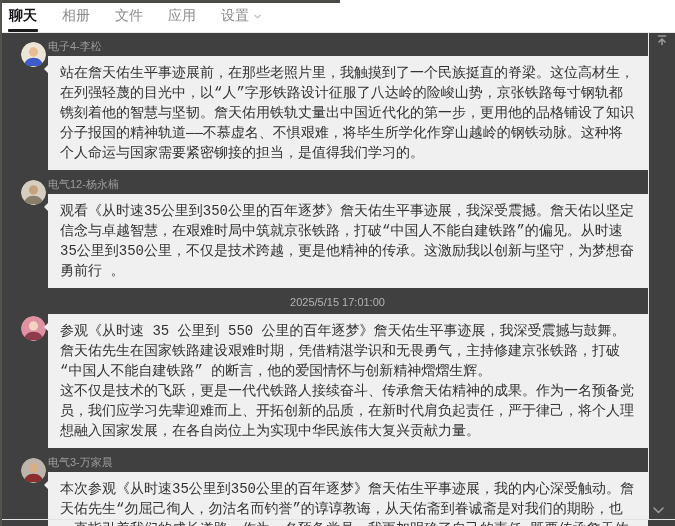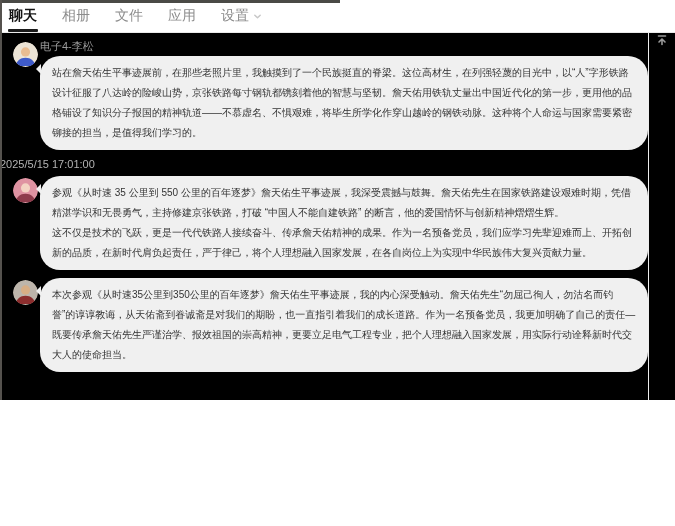--- a/index.html
+++ b/index.html
@@ -1,48 +1,48 @@
 <!DOCTYPE html>
 <html><head>
 <meta charset="utf-8">
 <style>
   * { margin:0; padding:0; box-sizing:border-box; }
   html,body { width:675px; height:526px; overflow:hidden; background:#fff;
     font-family:"Liberation Sans","DejaVu Sans",sans-serif; }
-  .window { position:relative; width:675px; height:400px; background:#000000; overflow:hidden; }
+  .window { position:relative; width:675px; height:526px; background:#404040; overflow:hidden; }
 
   
   .edge-top { position:absolute; top:0; left:0; width:340px; height:3px; background:#4a4a46; z-index:5; }
   .edge-left { position:absolute; top:0; left:0; width:2px; height:526px; background:#55524e; z-index:5; }
 
   
   .tabbar { display:flex; align-items:flex-end; gap:25px; padding:8px 0 0 9px; height:33px;
     border-bottom:1px solid #e9e9e9; background:#fff; position:relative; z-index:2; }
   .tab { font-size:14px; color:#8c8c8c; padding-bottom:7px; position:relative; cursor:default;
     display:flex; align-items:center; gap:4px; }
   .tab.active { color:#141414; font-weight:bold; }
   .tab.active::after { content:""; position:absolute; left:-1px; right:-1px; bottom:0;
     height:3px; background:#1a1a1a; border-radius:1px; }
   .tab .chev { width:9px; height:9px; opacity:.55; }
 
   
   .chat { position:relative; padding:7px 0 0 0; height:486px; }
   .right-divider { position:absolute; top:33px; right:26px; width:1px; height:486px; background:#ededed; }
   .bottom-divider { position:absolute; left:0; right:0; top:519px; height:1px; background:#e4e4e4; }
 
-  .msg { position:relative; padding-left:40px; margin:0 27px 8px 0; }
+  .msg { position:relative; padding-left:40px; margin:0 27px 8px 8px; }
   .avatar { position:absolute; left:13px; top:2px; width:25px; height:25px; border-radius:50%;
     overflow:hidden; display:block; }
   .sender { font-size:11px; color:#9c9c9c; margin-bottom:3px; line-height:13px; }
-  .bubble { position:relative; background:#f0f0f0; border-radius:20px; padding:7px 12px;
-    font-size:10px; line-height:20px; color:#333; white-space:pre-wrap; }
+  .bubble { position:relative; background:#f0f0f0; border-radius:0; padding:7px 12px;
+    font-size:14px; line-height:20px; color:#333; white-space:pre-wrap;font-family:Liberation Mono, monospace; }
   .bubble::before { content:""; position:absolute; left:-4px; top:8px; width:0; height:0;
     border-top:5px solid transparent; border-bottom:5px solid transparent; border-right:5px solid #f0f0f0; }
 
-  .timestamp { font-size:11px; color:#b3b3b3; margin:7px 0 6px 0; }
+  .timestamp { text-align:center; font-size:11px; color:#b3b3b3; margin:7px 0 6px 0; }
 
   .scroll-top-icon { position:absolute; top:33px; right:6px; width:14px; height:14px; }
   .scroll-bottom-icon { position:absolute; top:505px; right:10px; width:13px; height:10px; }
   svg.stroke-icon { stroke:#9a9a9a; stroke-width:1.6; fill:none; stroke-linecap:round; stroke-linejoin:round; }
 </style>
 </head>
 <body>
 
 <div class="window">
   <div class="edge-top"></div>
@@ -74,39 +74,49 @@
     <div class="msg">
       <svg class="avatar" viewBox="0 0 24 24">
         <circle cx="12" cy="12" r="12" fill="#ece4d6"></circle>
         <path d="M3 23c0-5 4-8 9-8s9 3 9 8z" fill="#3f5bc9"></path>
         <circle cx="12" cy="9.5" r="4.4" fill="#e9bd92"></circle>
       </svg>
       <div class="sender">电子4-李松</div>
       <div class="bubble">站在詹天佑生平事迹展前，在那些老照片里，我触摸到了一个民族挺直的脊梁。这位高材生，在列强轻蔑的目光中，以“人”字形铁路设计征服了八达岭的险峻山势，京张铁路每寸钢轨都镌刻着他的智慧与坚韧。詹天佑用铁轨丈量出中国近代化的第一步，更用他的品格铺设了知识分子报国的精神轨道——不慕虚名、不惧艰难，将毕生所学化作穿山越岭的钢铁动脉。这种将个人命运与国家需要紧密铆接的担当，是值得我们学习的。</div>
     </div>
 
+    <div class="msg">
+      <svg class="avatar" viewBox="0 0 24 24">
+        <circle cx="12" cy="12" r="12" fill="#d6cec0"></circle>
+        <path d="M3 23c0-5 4-8 9-8s9 3 9 8z" fill="#8a7f6d"></path>
+        <circle cx="12" cy="9.5" r="4.4" fill="#c7a07c"></circle>
+      </svg>
+      <div class="sender">电气12-杨永楠</div>
+      <div class="bubble">观看《从时速35公里到350公里的百年逐梦》詹天佑生平事迹展，我深受震撼。詹天佑以坚定信念与卓越智慧，在艰难时局中筑就京张铁路，打破“中国人不能自建铁路”的偏见。从时速35公里到350公里，不仅是技术跨越，更是他精神的传承。这激励我以创新与坚守，为梦想奋勇前行 。</div>
+    </div>
 
     <div class="timestamp">2025/5/15 17:01:00</div>
 
     <div class="msg">
       <svg class="avatar" viewBox="0 0 24 24">
         <circle cx="12" cy="12" r="12" fill="#df93a2"></circle>
         <path d="M3 23c0-5 4-8 9-8s9 3 9 8z" fill="#8e3c4c"></path>
         <circle cx="12" cy="9.5" r="4.4" fill="#f3d3c3"></circle>
       </svg>
       <div class="bubble">参观《从时速 35 公里到 550 公里的百年逐梦》詹天佑生平事迹展，我深受震撼与鼓舞。詹天佑先生在国家铁路建设艰难时期，凭借精湛学识和无畏勇气，主持修建京张铁路，打破 “中国人不能自建铁路” 的断言，他的爱国情怀与创新精神熠熠生辉。
 这不仅是技术的飞跃，更是一代代铁路人接续奋斗、传承詹天佑精神的成果。作为一名预备党员，我们应学习先辈迎难而上、开拓创新的品质，在新时代肩负起责任，严于律己，将个人理想融入国家发展，在各自岗位上为实现中华民族伟大复兴贡献力量。</div>
     </div>
 
     <div class="msg">
       <svg class="avatar" viewBox="0 0 24 24">
         <circle cx="12" cy="12" r="12" fill="#bdb5ab"></circle>
         <path d="M3 23c0-5 4-8 9-8s9 3 9 8z" fill="#8c2e2e"></path>
         <circle cx="12" cy="9.5" r="4.4" fill="#d8ae85"></circle>
       </svg>
+      <div class="sender">电气3-万家晨</div>
       <div class="bubble">本次参观《从时速35公里到350公里的百年逐梦》詹天佑生平事迹展，我的内心深受触动。詹天佑先生“勿屈己徇人，勿沽名而钓誉”的谆谆教诲，从天佑斋到眷诚斋是对我们的期盼，也一直指引着我们的成长道路。作为一名预备党员，我更加明确了自己的责任—既要传承詹天佑先生严谨治学、报效祖国的崇高精神，更要立足电气工程专业，把个人理想融入国家发展，用实际行动诠释新时代交大人的使命担当。</div>
     </div>
 
   </div>
 
   <svg class="scroll-top-icon stroke-icon" viewBox="0 0 14 14">
     <line x1="3.5" y1="3" x2="10.5" y2="3"></line>
     <polyline points="4,9 7,6 10,9"></polyline>
     <line x1="7" y1="6.5" x2="7" y2="11.5"></line>
   </svg>

